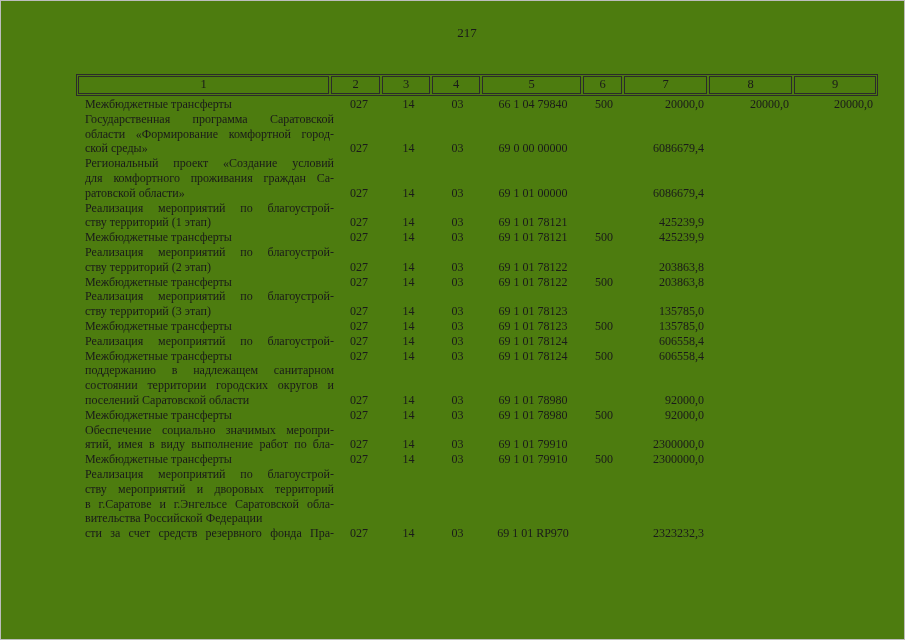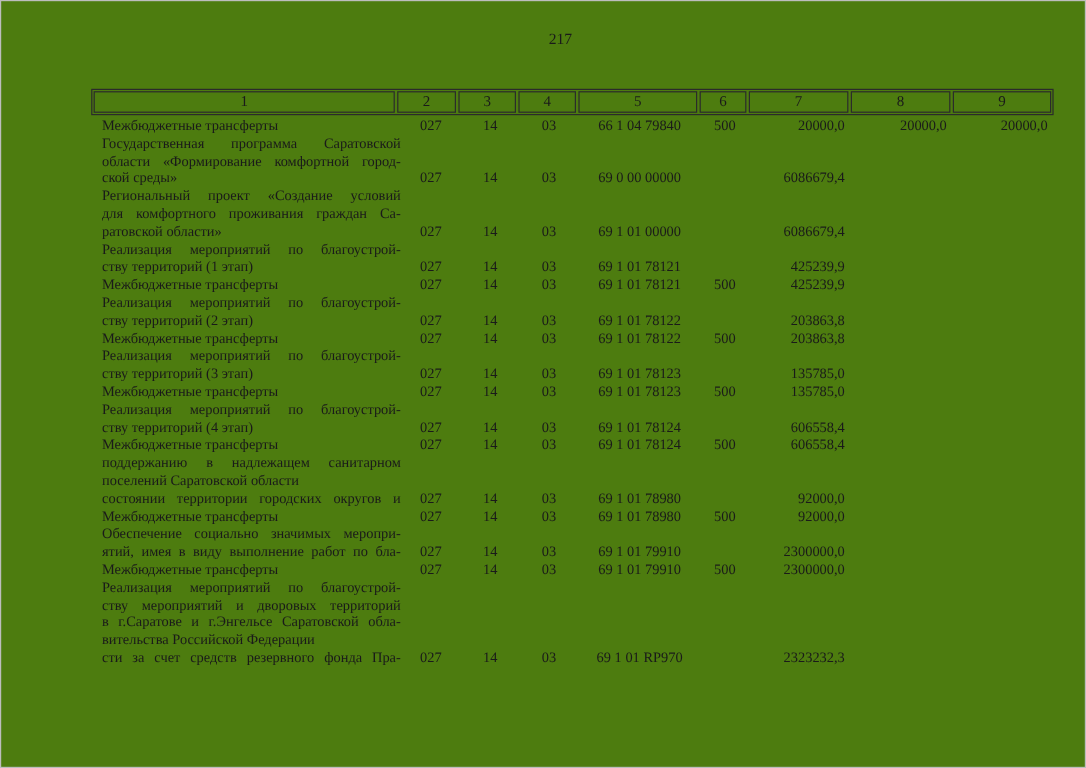--- a/index.html
+++ b/index.html
@@ -184,21 +184,20 @@
           <div class="cell col-c">03</div>
           <div class="cell col-c">69 1 01 78123</div>
           <div class="cell col-c">500</div>
           <div class="cell col-r">135785,0</div>
           <div class="cell col-r"></div>
           <div class="cell col-r"></div>
         </div>
         <div class="trow">
           <div class="cell cell-name">
             <div class="nline just">Реализация мероприятий по благоустрой-</div>
-            <div class="nline">ству территорий (4 этап)</div>
           </div>
           <div class="cell col-c">027</div>
           <div class="cell col-c">14</div>
           <div class="cell col-c">03</div>
           <div class="cell col-c">69 1 01 78124</div>
           <div class="cell col-c"></div>
           <div class="cell col-r">606558,4</div>
           <div class="cell col-r"></div>
           <div class="cell col-r"></div>
         </div>
@@ -211,22 +210,22 @@
           <div class="cell col-c">03</div>
           <div class="cell col-c">69 1 01 78124</div>
           <div class="cell col-c">500</div>
           <div class="cell col-r">606558,4</div>
           <div class="cell col-r"></div>
           <div class="cell col-r"></div>
         </div>
         <div class="trow">
           <div class="cell cell-name">
             <div class="nline just">поддержанию в надлежащем санитарном</div>
+            <div class="nline just">состоянии территории городских округов и</div>
             <div class="nline">поселений Саратовской области</div>
-            <div class="nline just">состоянии территории городских округов и</div>
           </div>
           <div class="cell col-c">027</div>
           <div class="cell col-c">14</div>
           <div class="cell col-c">03</div>
           <div class="cell col-c">69 1 01 78980</div>
           <div class="cell col-c"></div>
           <div class="cell col-r">92000,0</div>
           <div class="cell col-r"></div>
           <div class="cell col-r"></div>
         </div>

